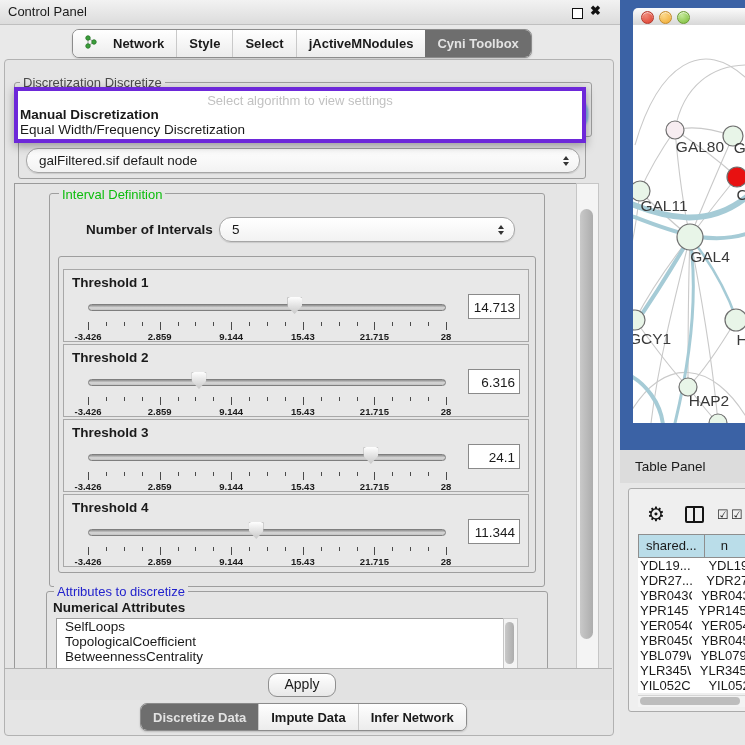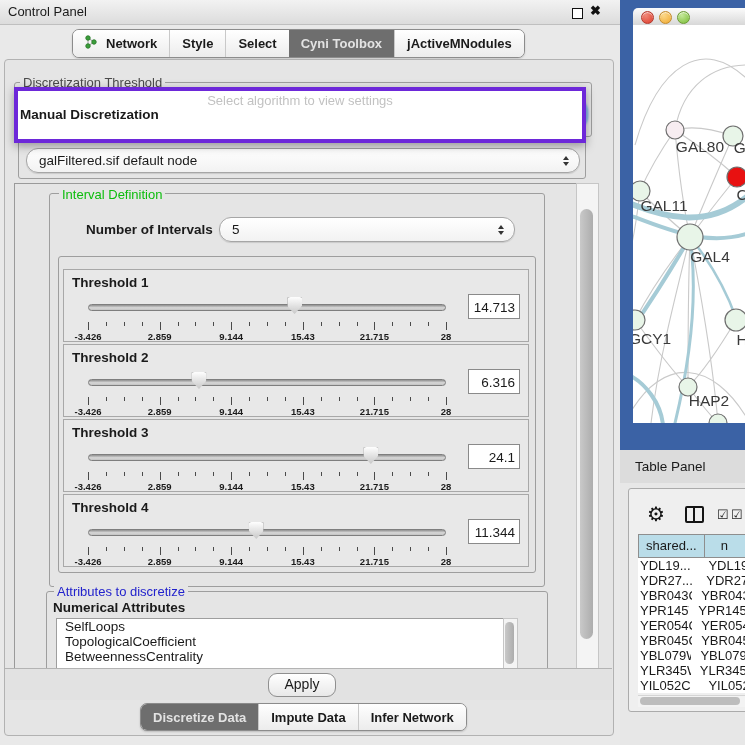--- a/index.html
+++ b/index.html
@@ -6,21 +6,21 @@
     font-family:"Liberation Sans",sans-serif;color:#1a1a1a;-webkit-font-smoothing:antialiased;}
   .abs{position:absolute;}
   
   #titlebar{left:0;top:0;width:620px;height:24px;background:linear-gradient(#F2F2F2,#DCDCDC);
     border-bottom:1px solid #BFBFBF;}
   #titlebar .t{position:absolute;left:8px;top:4px;font-size:13px;color:#1a1a1a;}
   #float-ic{position:absolute;left:572px;top:8px;width:9px;height:9px;border:1.5px solid #111;background:#fff;}
   #close-ic{position:absolute;left:590px;top:3px;font-size:13px;font-weight:bold;color:#111;}
   #tabbar{left:72px;top:29px;height:27px;display:flex;border:1px solid #8C8C8C;border-radius:7px;
     overflow:hidden;background:#FDFDFD;box-shadow:0 1px 2px rgba(0,0,0,.15);}
-  .tab{display:flex;align-items:center;gap:9px;padding:0 12px;font-size:13px;font-weight:bold;
+  .tab{display:flex;align-items:center;gap:16px;padding:0 12px;font-size:13px;font-weight:bold;
     color:#1a1a1a;border-left:1px solid #C9C9C9;background:linear-gradient(#FFFFFF,#ECECEC);}
   .tab:first-child{border-left:none;}
   .tab.sel{background:#6E6E6E;color:#E3E3E3;border-left:none;}
   #mainpanel{left:4px;top:59px;width:608px;height:675px;border:1px solid #B2B2B2;border-radius:4px;
     background:#E5E5E5;}
   .group{position:absolute;border:1px solid #9E9E9E;border-radius:3px;}
   .gtitle{position:absolute;font-size:13px;background:#E5E5E5;padding:0 3px;white-space:nowrap;}
   .green{color:#0DBD0D;} .blue{color:#2222CC;} .dark{color:#4a4a4a;}
   .combo{position:absolute;background:linear-gradient(#FFFFFF,#F2F2F2);border:1px solid #A6A6A6;
     border-radius:12px;font-size:13.5px;display:flex;align-items:center;box-shadow:0 1px 1px rgba(0,0,0,.12);}
@@ -111,42 +111,43 @@
           <circle cx="9" cy="7" r="2.2" fill="#3A9E3A" stroke="#2F7F2F"></circle>
         </svg></span>
     <span>Network</span>
   </div>
   <div class="tab">
       <span>Style</span>
     </div>
   <div class="tab">
       <span>Select</span>
     </div>
+  <div class="tab">
+      <span>jActiveMNodules</span>
+    </div>
   <div class="tab sel">
       <span>Cyni Toolbox</span>
     </div>
-  <div class="tab">
-      <span>jActiveMNodules</span>
-    </div>
 </div>
 
 <div class="abs" id="mainpanel"></div>
 
 <div class="abs group" style="left:14px;top:82px;width:576px;height:53px;"></div>
-<div class="gtitle dark" style="left:20px;top:75px;">Discretization Threshold</div>
+<div class="gtitle dark" style="left:20px;top:75px;">Discretization Discretize</div>
 <div class="combo" id="focus-combo" style="left:22px;top:100px;width:562px;height:26px;">
   <span class="spin">
       <i class="up"></i>
       <i class="dn"></i>
     </span>
 </div>
 
 <div class="abs" id="algo-popup">
   <div class="ph">Select algorithm to view settings</div>
   <div class="it1">Manual Discretization</div>
+  <div class="it2">Equal Width/Frequency Discretization</div>
 </div>
 
 <div class="abs group" style="left:18px;top:135px;width:566px;height:42px;"></div>
 <div class="gtitle dark" style="left:26px;top:128px;">Table Data</div>
 <div class="combo" style="left:26px;top:148px;width:552px;height:23px;">
   <span class="cv">galFiltered.sif default node</span>
   <span class="spin">
       <i class="up"></i>
       <i class="dn"></i>
     </span>

